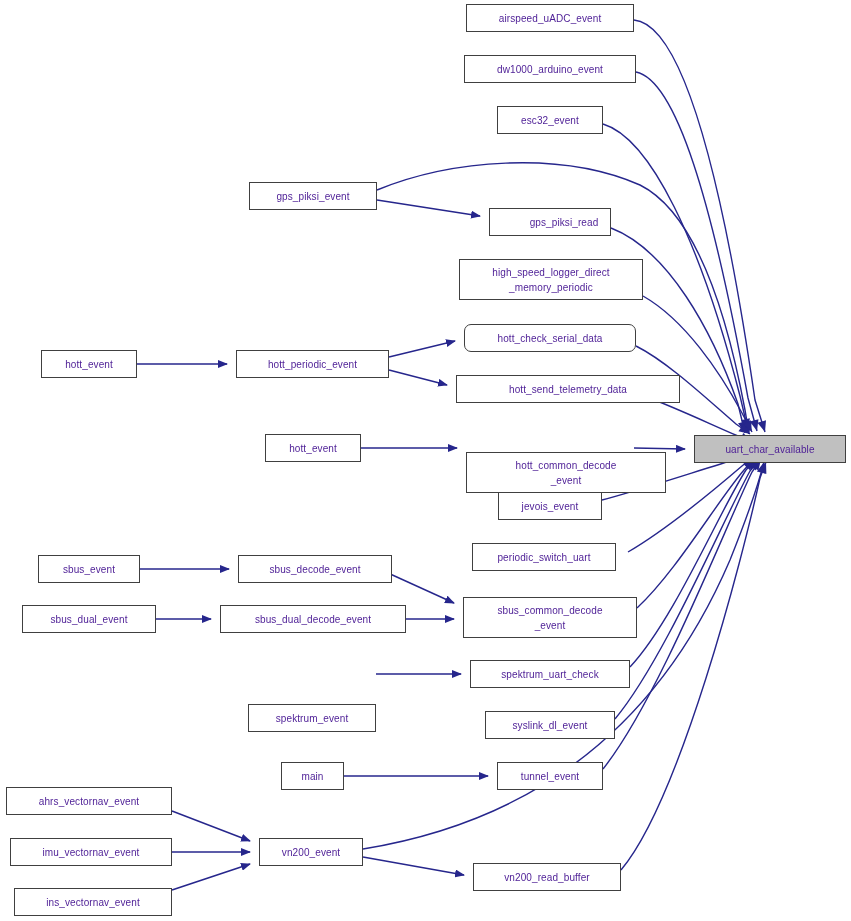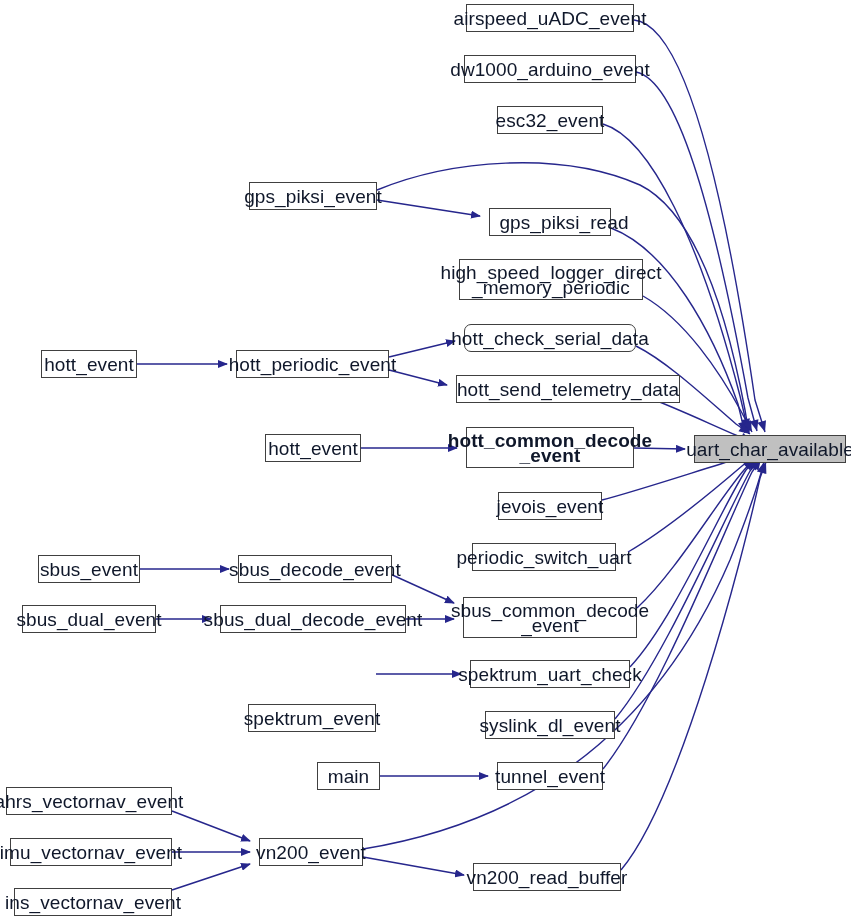--- a/index.html
+++ b/index.html
@@ -21,22 +21,22 @@
     top: 0;
     width: 851px;
     height: 921px;
     pointer-events: none;
   }
   .node {
     position: absolute;
     box-sizing: border-box;
     border: 1px solid #404040;
     background: #ffffff;
-    color: #0f172a;
-    font-size: 19px;
+    color: #4c1d95;
+    font-size: 10px;
     line-height: 15px;
     display: flex;
     align-items: center;
     justify-content: center;
     text-align: center;
     white-space: pre;
     letter-spacing: 0.1px;
     z-index: 5;
   }
   .node.highlight {
@@ -110,34 +110,34 @@
       <div class="node" style="left: 497px; top: 106px; width: 106px; height: 28px;"><span>esc32_event</span></div>
       <div class="node" style="left: 249px; top: 182px; width: 128px; height: 28px;"><span>gps_piksi_event</span></div>
       <div class="node" style="left: 489px; top: 208px; width: 122px; height: 28px; padding-left: 28px;"><span>gps_piksi_read</span></div>
       <div class="node" style="left: 459px; top: 259px; width: 184px; height: 41px;"><span>high_speed_logger_direct
 _memory_periodic</span></div>
       <div class="node" style="left: 41px; top: 350px; width: 96px; height: 28px;"><span>hott_event</span></div>
       <div class="node" style="left: 236px; top: 350px; width: 153px; height: 28px;"><span>hott_periodic_event</span></div>
       <div class="node" style="left: 464px; top: 324px; width: 172px; height: 28px; border-radius: 7px;"><span>hott_check_serial_data</span></div>
       <div class="node" style="left: 456px; top: 375px; width: 224px; height: 28px;"><span>hott_send_telemetry_data</span></div>
       <div class="node" style="left: 265px; top: 434px; width: 96px; height: 28px;"><span>hott_event</span></div>
-      <div class="node" style="left: 466px; top: 427px; width: 168px; height: 41px; font-weight: bold;"><span>hott_common_decode
+      <div class="node" style="left: 466px; top: 452px; width: 200px; height: 41px;"><span>hott_common_decode
 _event</span></div>
       <div class="node" style="left: 498px; top: 492px; width: 104px; height: 28px;"><span>jevois_event</span></div>
       <div class="node" style="left: 38px; top: 555px; width: 102px; height: 28px;"><span>sbus_event</span></div>
       <div class="node" style="left: 238px; top: 555px; width: 154px; height: 28px;"><span>sbus_decode_event</span></div>
       <div class="node" style="left: 472px; top: 543px; width: 144px; height: 28px;"><span>periodic_switch_uart</span></div>
       <div class="node" style="left: 22px; top: 605px; width: 134px; height: 28px;"><span>sbus_dual_event</span></div>
       <div class="node" style="left: 220px; top: 605px; width: 186px; height: 28px;"><span>sbus_dual_decode_event</span></div>
       <div class="node" style="left: 463px; top: 597px; width: 174px; height: 41px;"><span>sbus_common_decode
 _event</span></div>
       <div class="node" style="left: 248px; top: 660px; width: 128px; height: 28px; margin-top: 44px;"><span>spektrum_event</span></div>
       <div class="node" style="left: 470px; top: 660px; width: 160px; height: 28px;"><span>spektrum_uart_check</span></div>
       <div class="node" style="left: 485px; top: 711px; width: 130px; height: 28px;"><span>syslink_dl_event</span></div>
-      <div class="node" style="left: 281px; top: 762px; width: 63px; height: 28px; margin-left: 36px;"><span>main</span></div>
+      <div class="node" style="left: 281px; top: 762px; width: 63px; height: 28px;"><span>main</span></div>
       <div class="node" style="left: 497px; top: 762px; width: 106px; height: 28px;"><span>tunnel_event</span></div>
       <div class="node" style="left: 6px; top: 787px; width: 166px; height: 28px;"><span>ahrs_vectornav_event</span></div>
       <div class="node" style="left: 10px; top: 838px; width: 162px; height: 28px; align-items: center;"><span>imu_vectornav_event</span></div>
       <div class="node" style="left: 259px; top: 838px; width: 104px; height: 28px;"><span>vn200_event</span></div>
       <div class="node" style="left: 14px; top: 888px; width: 158px; height: 28px;"><span>ins_vectornav_event</span></div>
       <div class="node" style="left: 473px; top: 863px; width: 148px; height: 28px;"><span>vn200_read_buffer</span></div>
       <div class="node highlight" style="left: 694px; top: 435px; width: 152px; height: 28px;"><span>uart_char_available</span></div>
     </div>
 </div>
 

